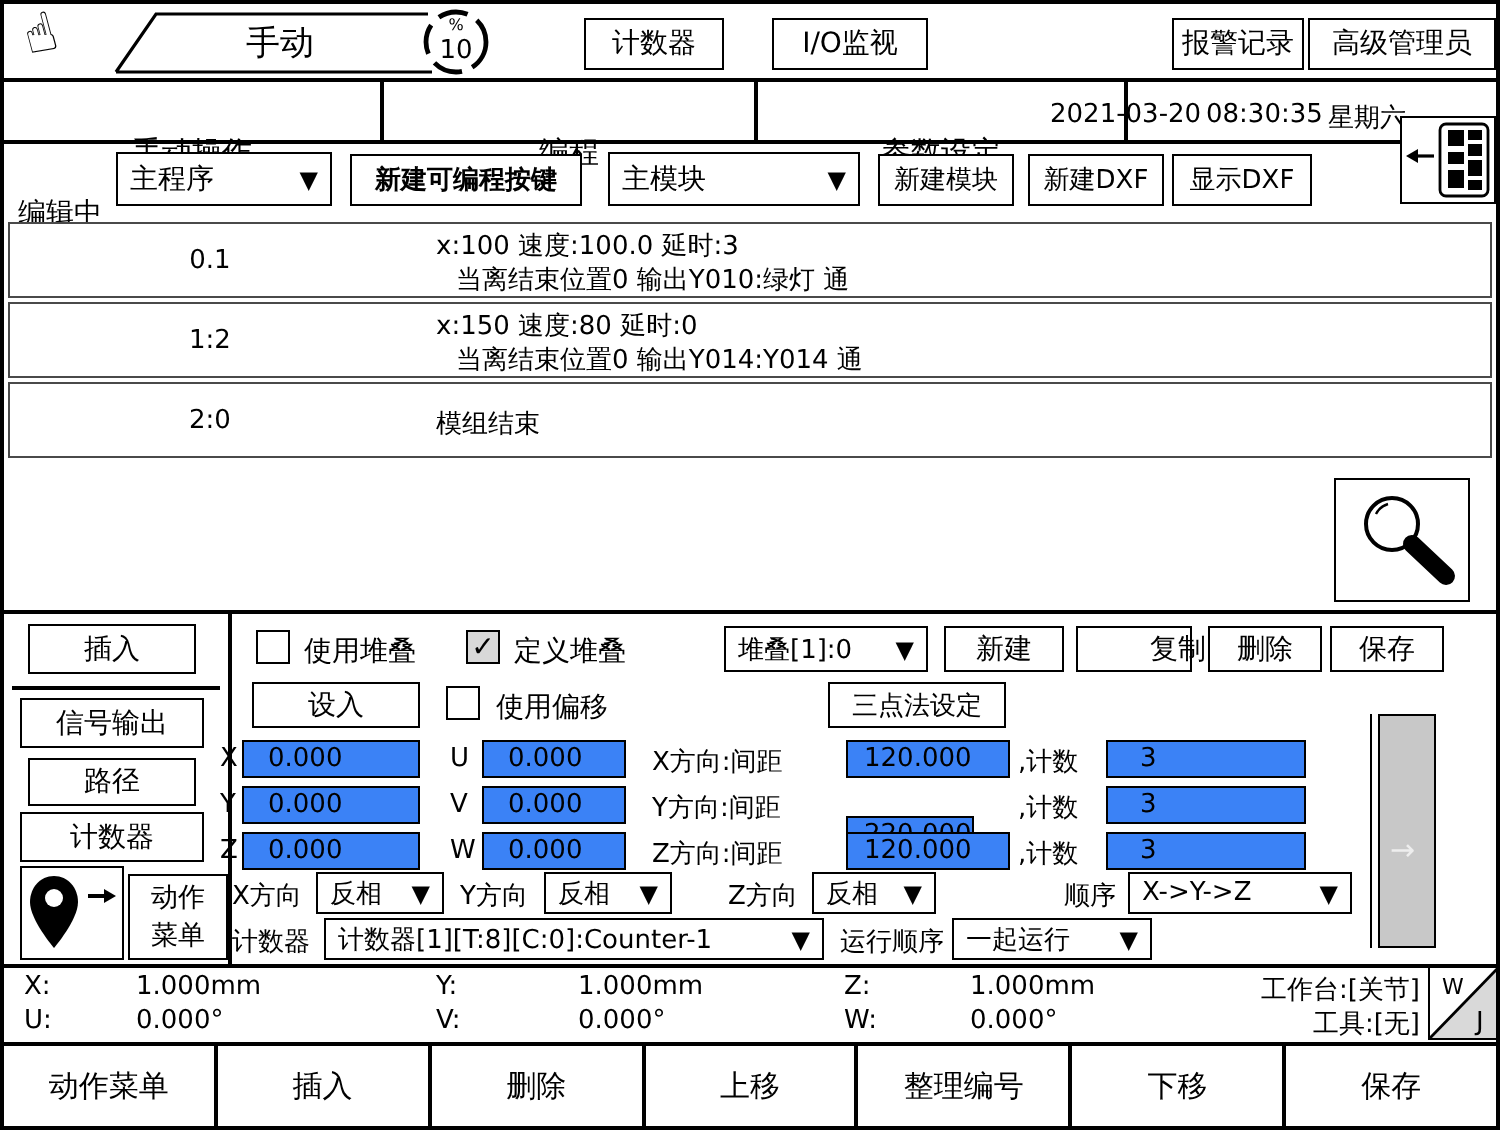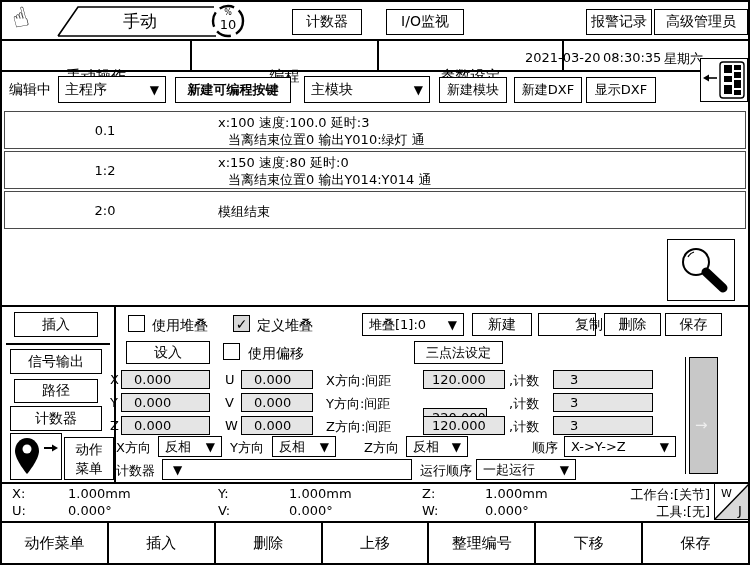--- a/index.html
+++ b/index.html
@@ -14,21 +14,21 @@
          align-items:center; justify-content:space-between; font-size:13px;
          padding:0 6px; white-space:nowrap; }
   .dd .arr { font-size:12px; margin-left:4px; }
   .cb  { position:absolute; width:17px; height:17px; border:1px solid #000; background:#fff;
          display:flex; align-items:center; justify-content:center; font-size:14px; font-weight:bold; }
   .cb.checked { background:#d8d8d8; }
   .lbl { position:absolute; font-size:14px; white-space:nowrap; }
   .sm  { font-size:13px; }
   .vline { position:absolute; width:2px; background:#000; }
   .hline { position:absolute; height:2px; background:#000; }
-  .inputbox { position:absolute; border:1px solid #000; background:#e5e5e5; font-size:13px;
+  .inputbox { position:absolute; border:1px solid #000; background:#3b82f6; font-size:13px;
               display:flex; align-items:center; padding-left:12px; white-space:nowrap; }
   .prow { position:absolute; left:2px; width:742px; height:38px; border:1px solid #4a4a4a; background:#fff; }
   .prow .idx   { position:absolute; left:40px; width:120px; top:11px; text-align:center; font-size:13px; }
   .prow .line1 { position:absolute; left:213px; top:2px;  font-size:13px; white-space:nowrap; }
   .prow .line2 { position:absolute; left:223px; top:19px; font-size:13px; white-space:nowrap; }
   .prow.single .line1 { top:11px; }
   .tab { position:absolute; top:40px; height:28px; display:flex; align-items:center;
          justify-content:center; font-size:15px;margin-top:20px; }
   .bottomnav { position:absolute; left:0; top:519px; width:746px; height:42px;
                border-top:2px solid #000; display:flex; }
@@ -83,21 +83,21 @@
       <rect x="23" y="6" width="8" height="8" fill="#000"></rect>
       <rect x="33" y="6" width="7" height="5" fill="#000"></rect>
       <rect x="33" y="13" width="7" height="6" fill="#000"></rect>
       <rect x="23" y="17" width="8" height="6" fill="#000"></rect>
       <rect x="33" y="21" width="7" height="8" fill="#000"></rect>
       <rect x="23" y="26" width="8" height="9" fill="#000"></rect>
       <rect x="33" y="31" width="7" height="5" fill="#000"></rect>
     </svg>
   </div>
 
-  <span class="lbl" style="left:7px; top:79px;">编辑中</span>
+  <span class="lbl" style="left:7px; top:96px;">编辑中</span>
   <div class="dd" style="left:56px; top:74px; width:108px; height:27px; font-size:14px;">
     <span>主程序</span>
     <span class="arr">▼</span>
   </div>
   <div class="btn" style="left:173px; top:75px; width:116px; height:26px; font-size:13px;font-weight:bold;">新建可编程按键</div>
   <div class="dd" style="left:302px; top:74px; width:126px; height:27px; font-size:14px;">
     <span>主模块</span>
     <span class="arr">▼</span>
   </div>
   <div class="btn" style="left:437px; top:75px; width:68px; height:26px; font-size:13px;">新建模块</div>
@@ -199,20 +199,21 @@
     <span class="arr">▼</span>
   </div>
   <span class="lbl sm" style="left:530px; top:437px;">顺序</span>
   <div class="dd" style="left:562px; top:434px; width:112px; height:21px;">
     <span>X-&gt;Y-&gt;Z</span>
     <span class="arr">▼</span>
   </div>
 
   <span class="lbl sm" style="left:114px; top:460px;">计数器</span>
   <div class="dd" style="left:160px; top:457px; width:250px; height:21px;">
+    <span>计数器[1][T:8][C:0]:Counter-1</span>
     <span class="arr">▼</span>
   </div>
   <span class="lbl sm" style="left:418px; top:460px;">运行顺序</span>
   <div class="dd" style="left:474px; top:457px; width:100px; height:21px;">
     <span>一起运行</span>
     <span class="arr">▼</span>
   </div>
 
   <div class="abs" style="left:8px; top:431px; width:52px; height:47px; border:1px solid #000; background:#fff;">
     <svg width="50" height="45" viewBox="0 0 50 45">

